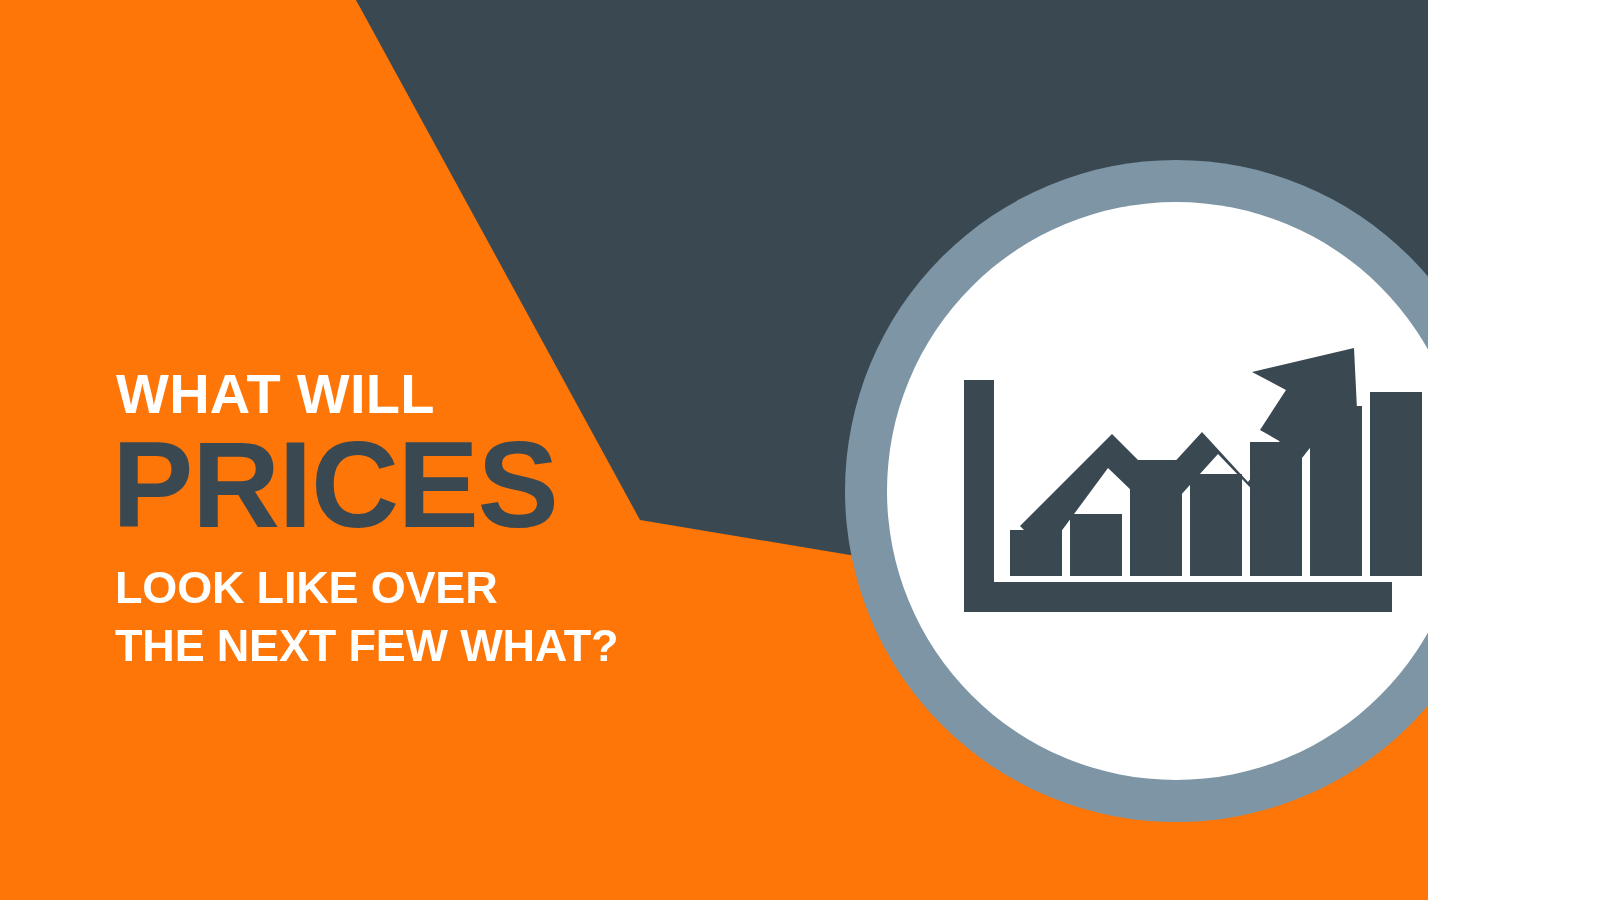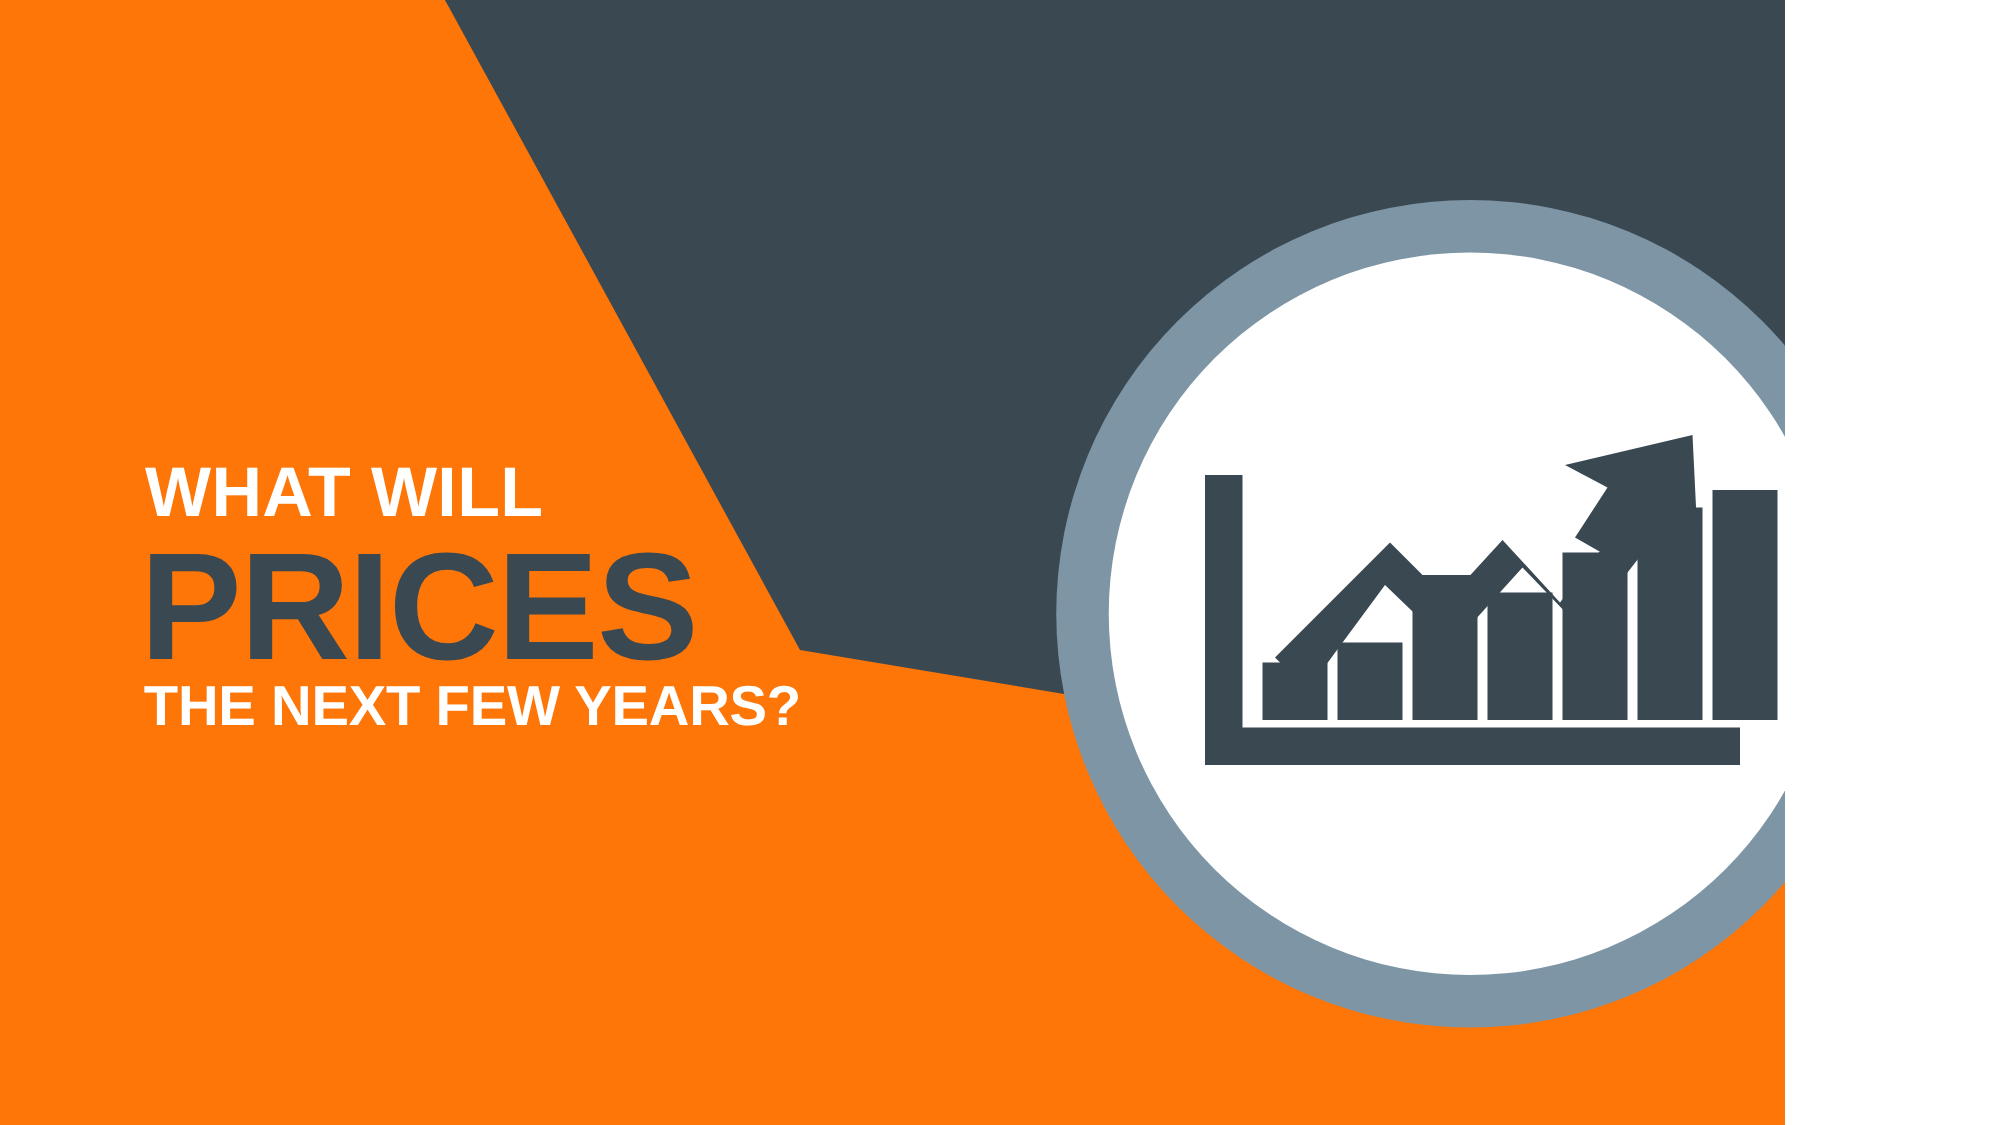--- a/index.html
+++ b/index.html
@@ -111,21 +111,22 @@
   </svg>
 
   <svg id="circle-svg" viewBox="0 0 1600 900" aria-hidden="true">
     <circle cx="1176" cy="491" r="331" fill="#7D95A4"></circle>
     <circle cx="1176" cy="491" r="289" fill="#FFFFFF"></circle>
   </svg>
 
   <div id="headline">
     <span class="hl-line hl-small-top">WHAT WILL</span>
     <span class="hl-line hl-big line2">PRICES</span>
-    <span class="hl-line hl-small-bot">THE NEXT FEW YEARS?</span>
+    <span class="hl-line hl-small-bot first">LOOK LIKE OVER</span>
+    <span class="hl-line hl-small-bot">THE NEXT FEW WHAT?</span>
   </div>
 
   <div id="chart-icon">
     <svg viewBox="0 0 480 300" aria-hidden="true">
       <g fill="#3A4852">
 
         <path d="M34 50 H64 V252 H462 V282 H34 Z"></path>
 
         <rect x="80" y="200" width="52" height="46"></rect>
         <rect x="140" y="184" width="52" height="62"></rect>

